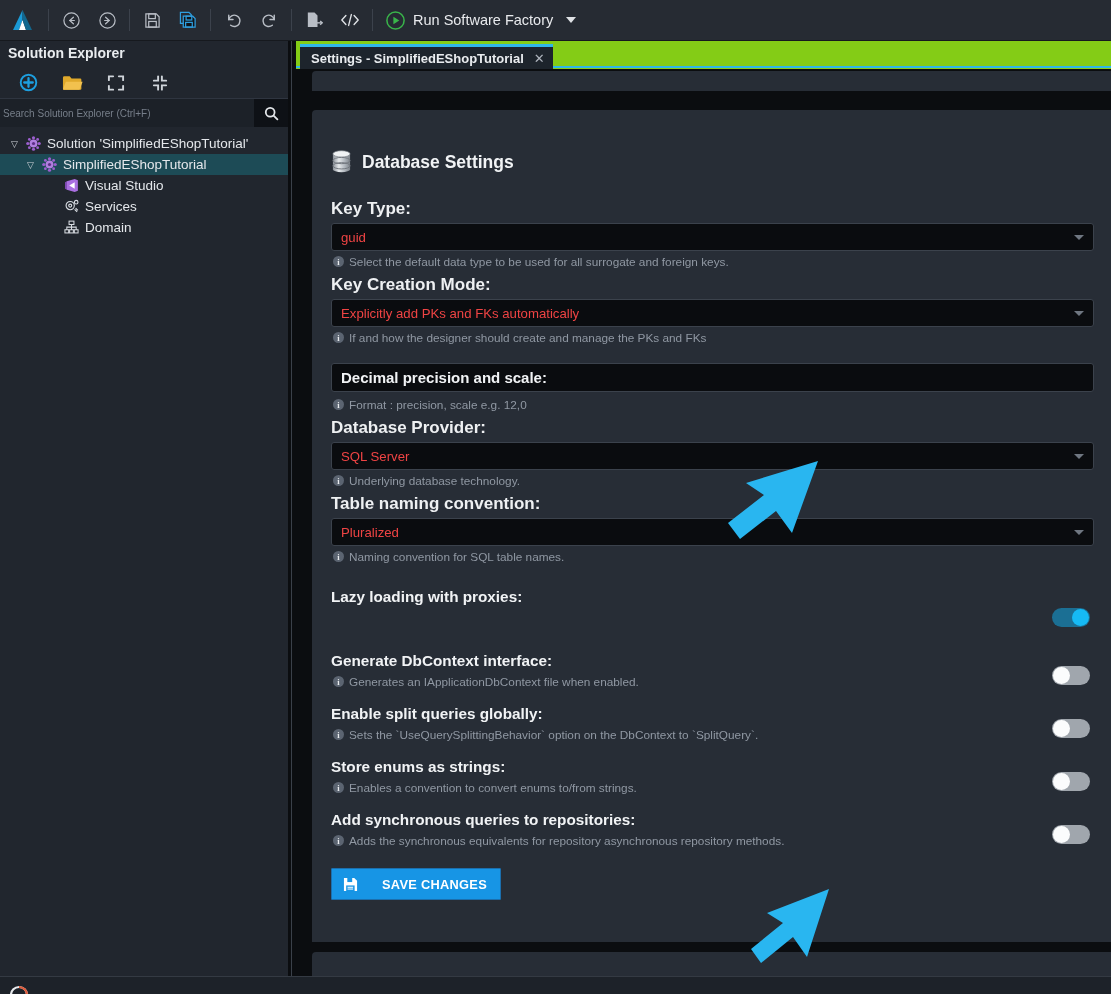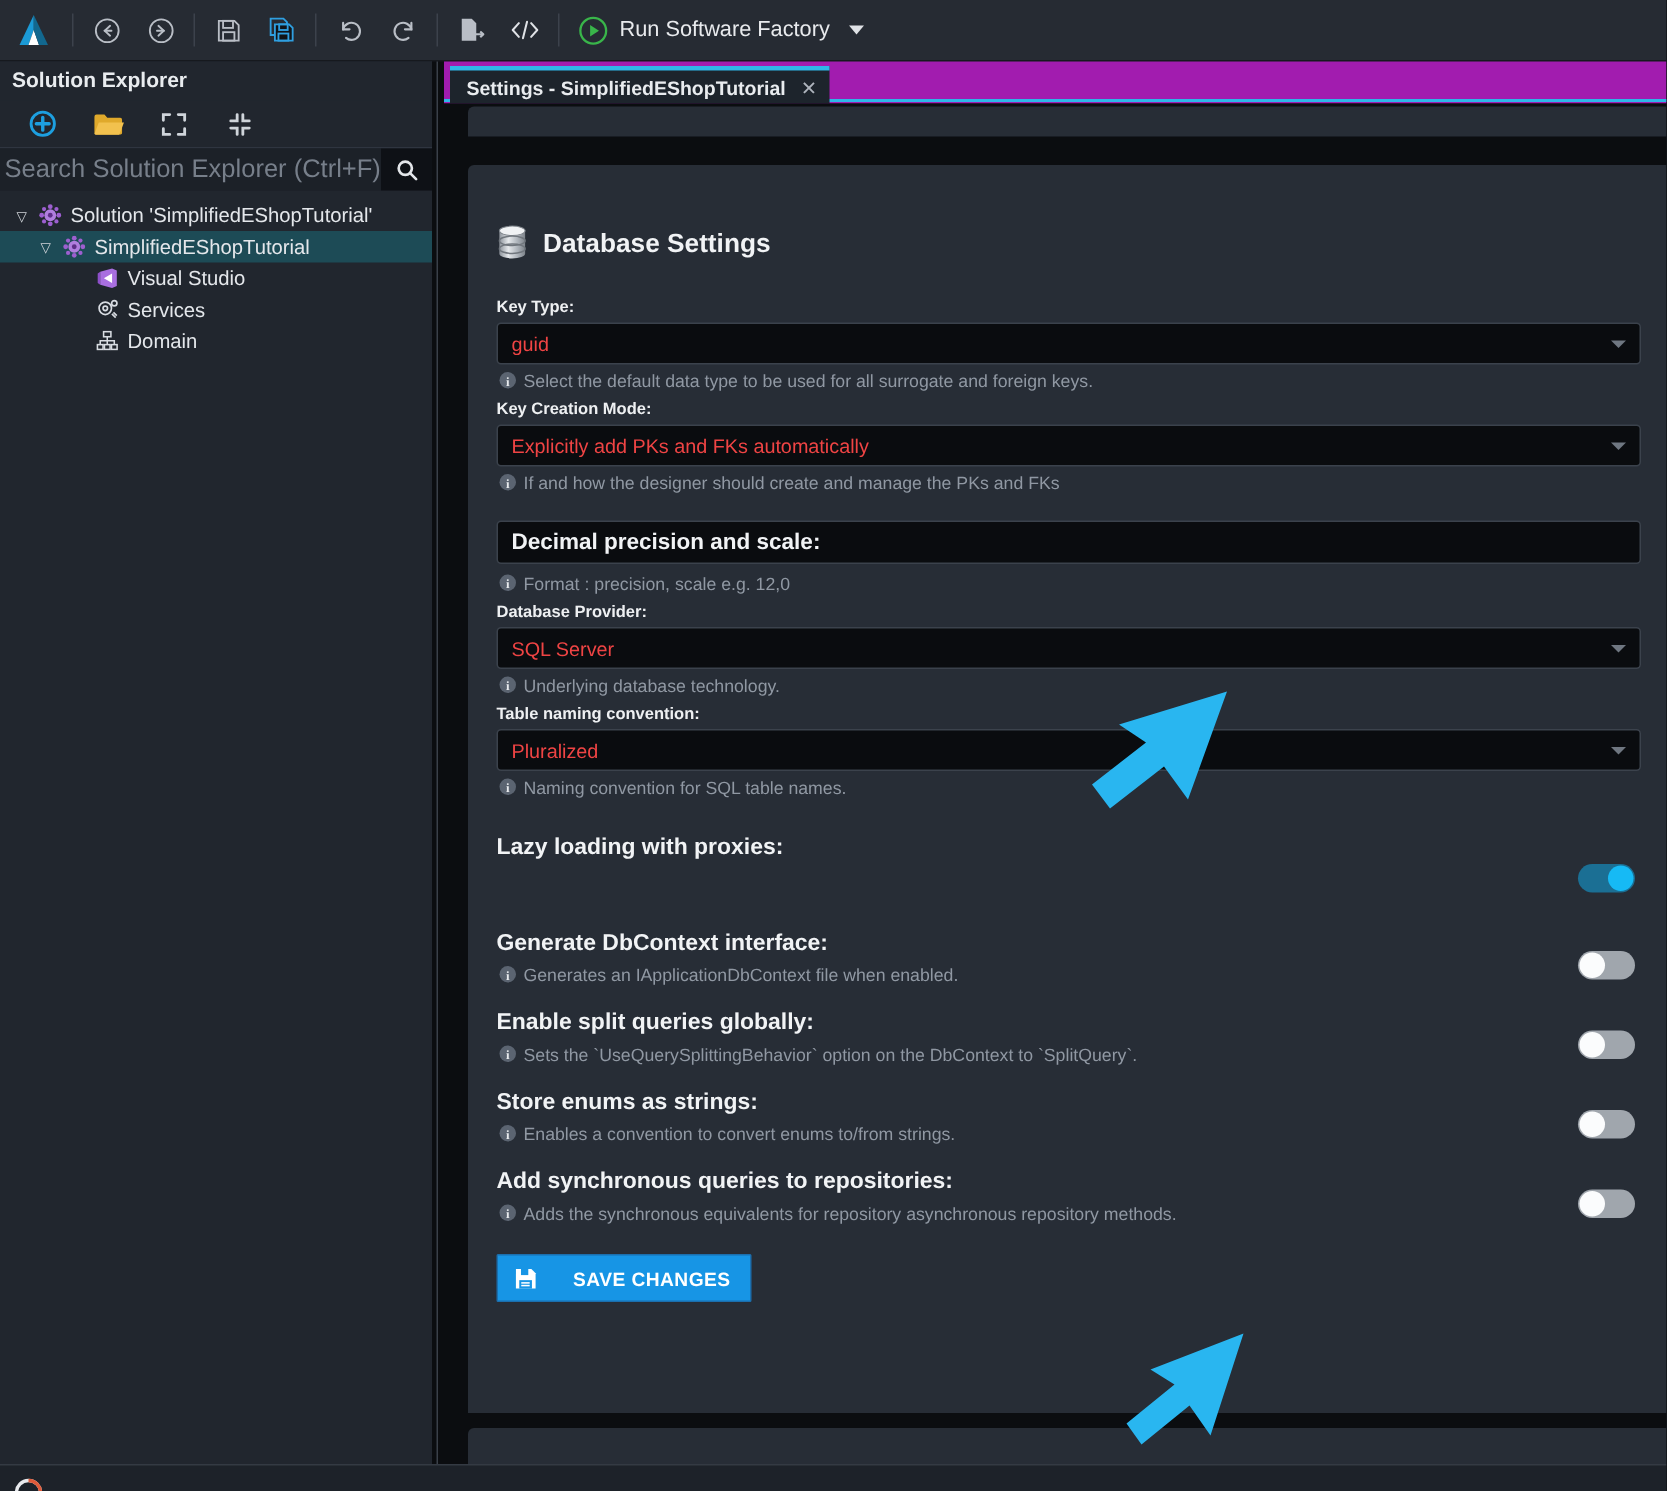--- a/index.html
+++ b/index.html
@@ -51,21 +51,21 @@
     background: #21262e;
     border-bottom: 1px solid #2f3540;
   }
   .se-tbtn { width: 44px; height: 32px; display:flex; align-items:center; justify-content:center; }
   #se-search {
     height: 28px; display: flex; align-items: center;
     background: #1c2128; margin: 0;
   }
   #se-search-input {
     flex: 1; height: 28px; background: #1c2128; border: none; outline: none;
-    color: #f0abfc; font-size: 17px; padding-left: 3px;
+    color: #f0abfc; font-size: 10px; padding-left: 3px;
     font-family: "Liberation Sans", sans-serif;
   }
   #se-search-input::placeholder { color: #777f8a; }
   #se-search-btn {
     width: 34px; height: 28px; background: #0e1116;
     display: flex; align-items: center; justify-content: center;
   }
   #se-tree { padding-top: 6px; font-size: 13.5px; color: #e4e7eb; }
   .tree-row { display: flex; align-items: center; height: 21px; padding-left: 4px; }
   .tree-row.selected { background: #1d4b56; }
@@ -73,21 +73,21 @@
   .ticon { width: 21px; display:flex; align-items:center; justify-content:center; }
   .tlabel { padding-left: 3px; white-space: nowrap; }
 
   
   #splitter { position: absolute; left: 288px; top: 41px; width: 8px; height: 935px; background: #0b0d10; }
   #splitter-line { position:absolute; left: 291px; top: 41px; width: 1px; height: 935px; background: #3a4049; }
 
   
   #tabbar {
     position: absolute; left: 296px; top: 41px; width: 815px; height: 28px;
-    background: #a21caf;
+    background: #84cc16;
   }
   #tab-active {
     position: absolute; left: 4px; top: 3px; height: 25px;
     background: #1d242c; border-top: 3px solid #2fb6e8;
     display: flex; align-items: center; padding: 0 8px 0 11px;
     color: #e9ecef; font-size: 13px; font-weight: bold;
   }
   #tab-close { margin-left: 10px; color: #aeb4bd; font-size: 13px; font-weight: normal; }
   #tab-underline { position: absolute; left: 0; top: 25px; width: 815px; height: 2px; background: #2fb6e8; }
 
@@ -109,21 +109,21 @@
 
   .card-inner { padding: 22px 33px 0 19px; }
 
   .section-head {
     display: flex; align-items: flex-end; gap: 10px;
     margin: 18px 0 26px 0;
   }
   .section-title { color: #f1f3f5; font-size: 17.5px; font-weight: bold; }
 
   .field-label {
-    color: #eef0f2; font-size: 11px; font-weight: bold;
+    color: #eef0f2; font-size: 17px; font-weight: bold;
     margin-bottom: 4px;
   }
   .select {
     position: relative; height: 28px; background: #0a0c0f;
     border: 1px solid #3b424c; border-radius: 3px;
     display: flex; align-items: center; padding: 0 26px 0 9px;
     color: #ef4444; font-size: 13.2px;
   }
   .select .caret {
     position: absolute; right: 9px; top: 11px;

